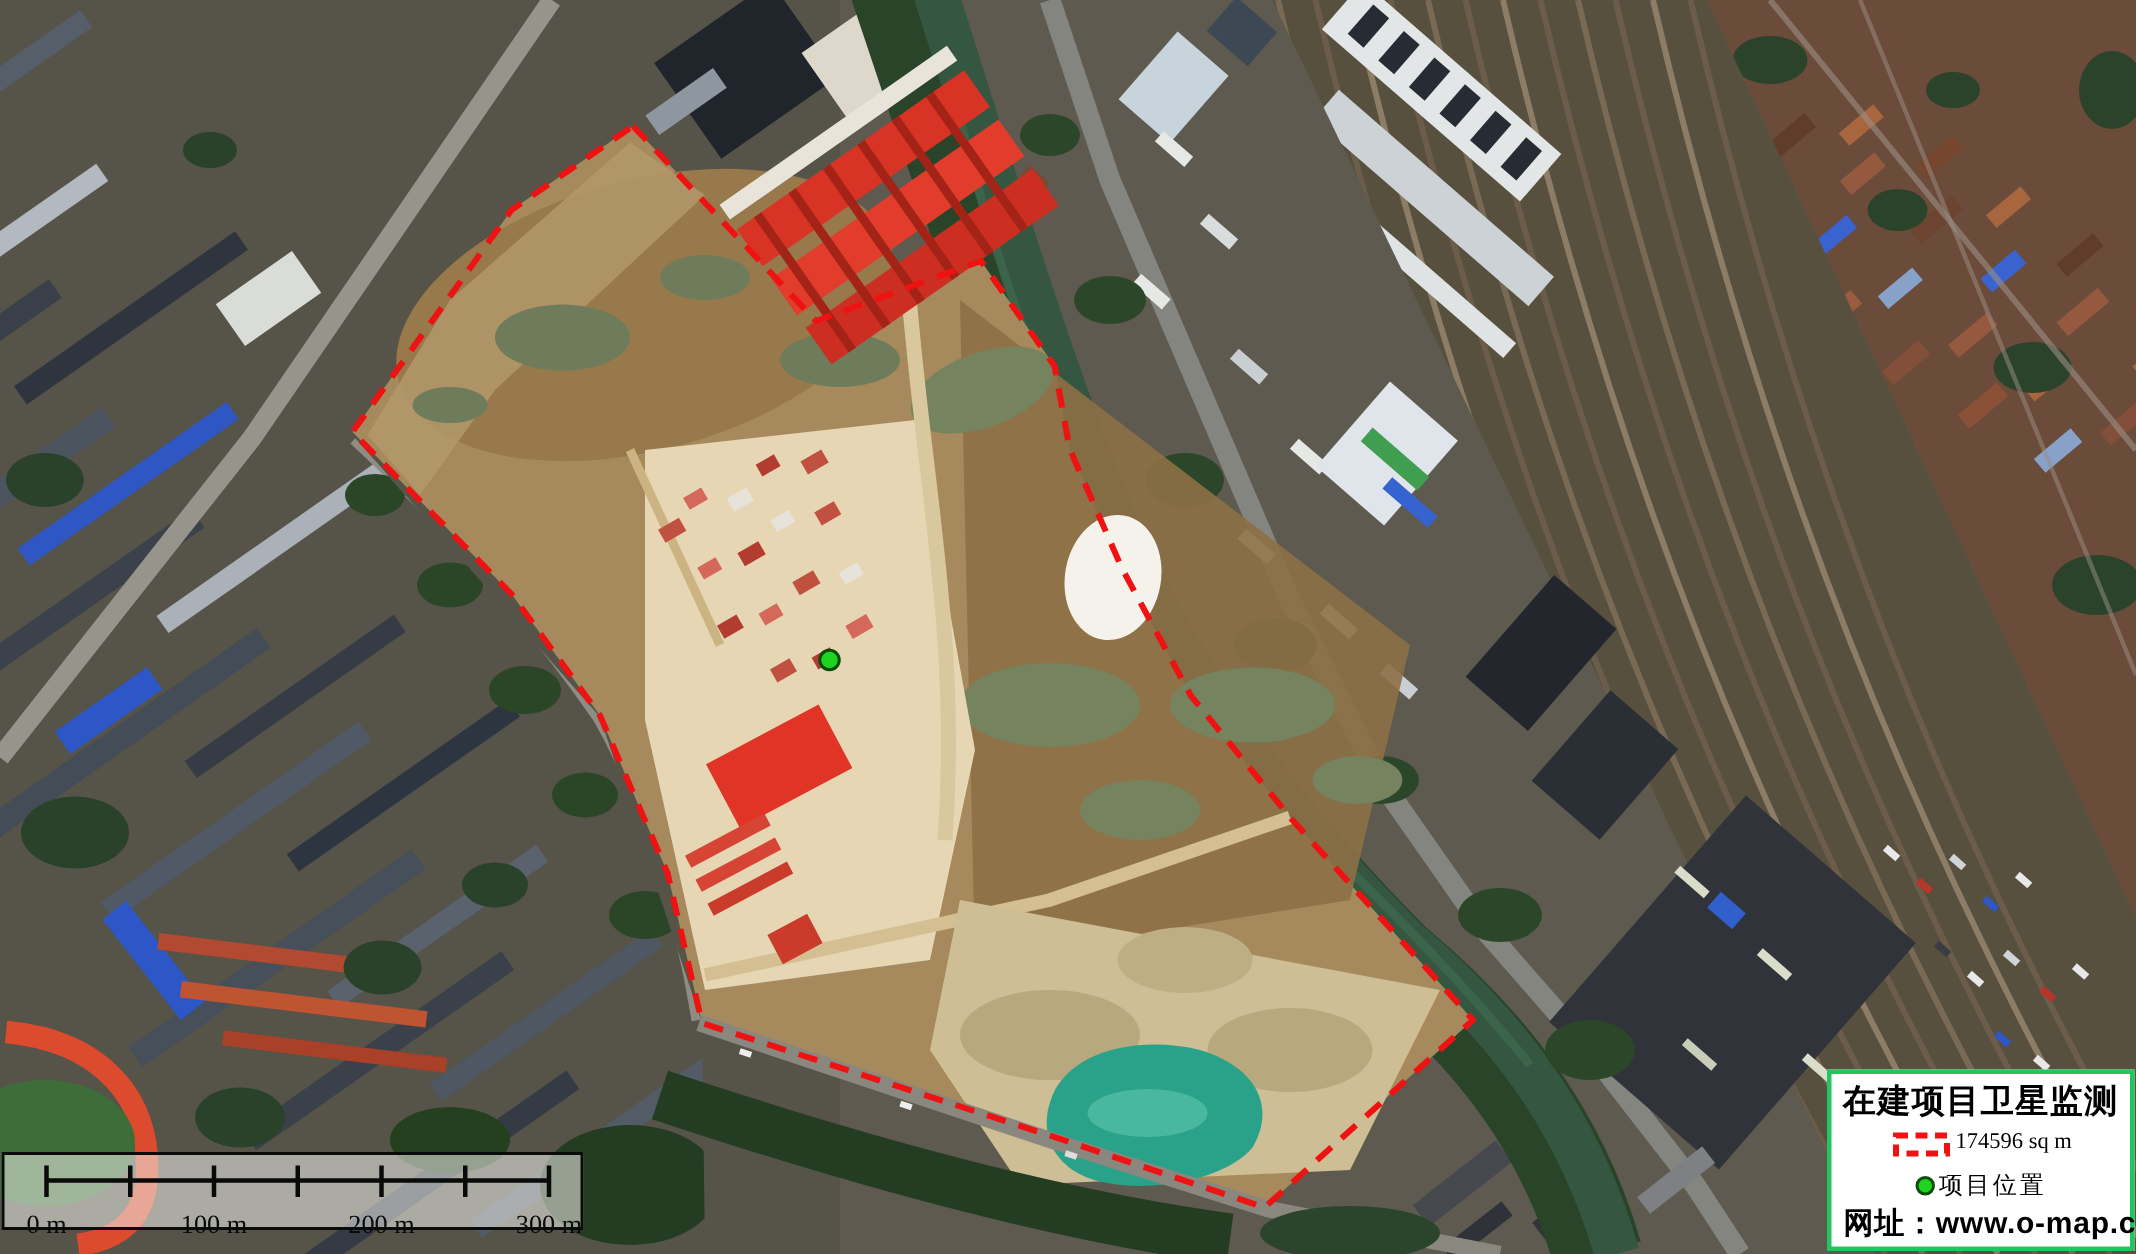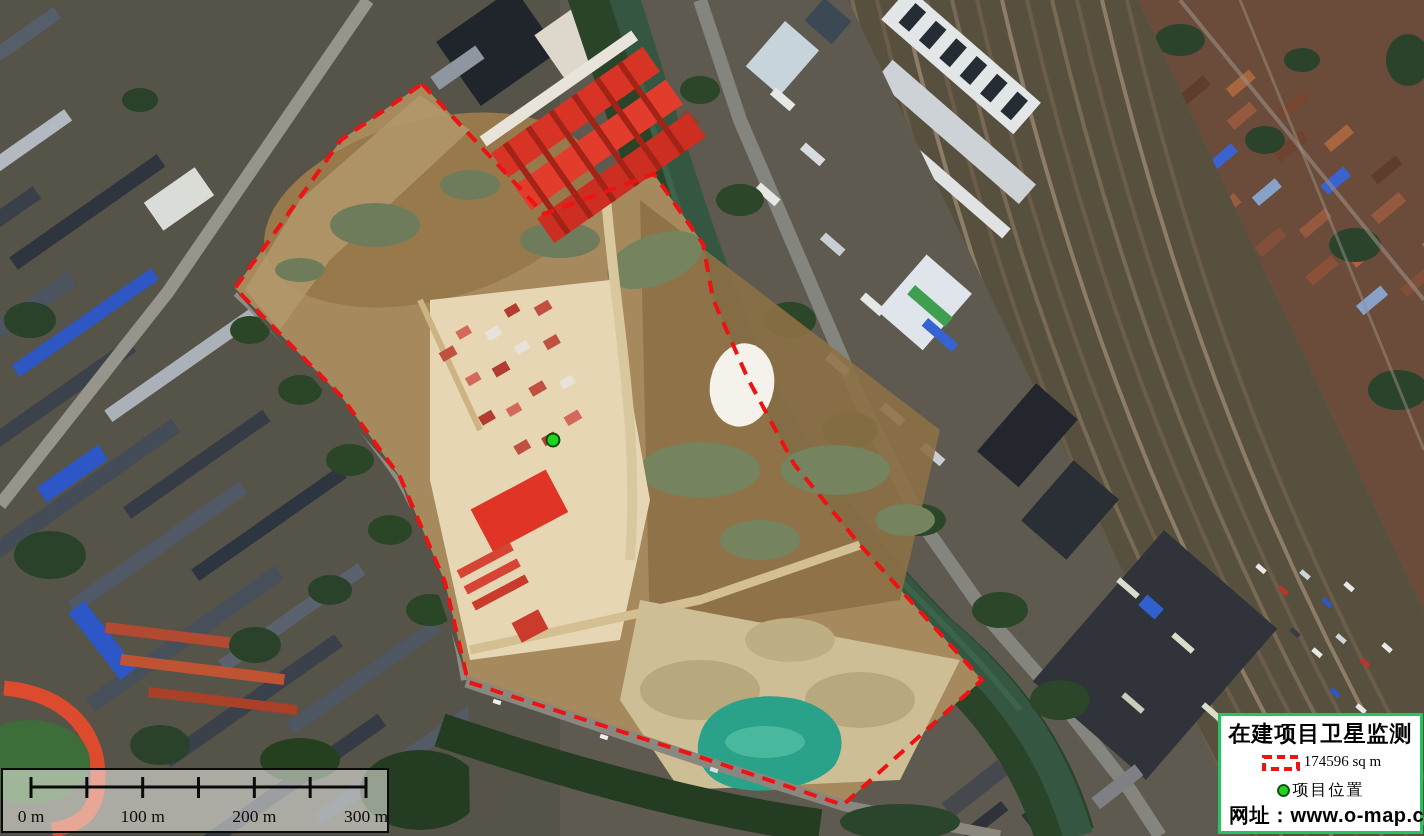--- a/index.html
+++ b/index.html
@@ -8,21 +8,21 @@
   .stage svg{display:block;}
   #scene{position:absolute;left:0;top:0;}
   #overlay{position:absolute;left:0;top:0;}
 
   
   .credit{position:absolute;left:30px;top:22px;color:#ffffff;
           font:bold 31px "Liberation Sans",sans-serif;letter-spacing:2px;
           text-shadow:1px 1px 0 rgba(60,60,60,.9),2px 3px 5px rgba(0,0,0,.75);}
 
   
-  .scalebar{position:absolute;left:1px;top:768px;width:388px;height:65px;
+  .scalebar{position:absolute;left:1px;top:768px;width:388px;height:52px;
             background:rgba(242,242,237,.55);border:2px solid #0b0b0b;
             box-sizing:border-box;}
   .scalebar svg{position:absolute;left:0;top:0;}
 
   
   .legend{position:absolute;left:1218px;top:713px;width:205px;height:121px;
           background:#ffffff;border:3px solid #22c55e;box-sizing:border-box;
           display:flex;flex-direction:column;align-items:center;
           padding:3px 0 2px;color:#000;}
   .legend-title{font:bold 22px "Liberation Serif",serif;letter-spacing:1px;white-space:nowrap;}

